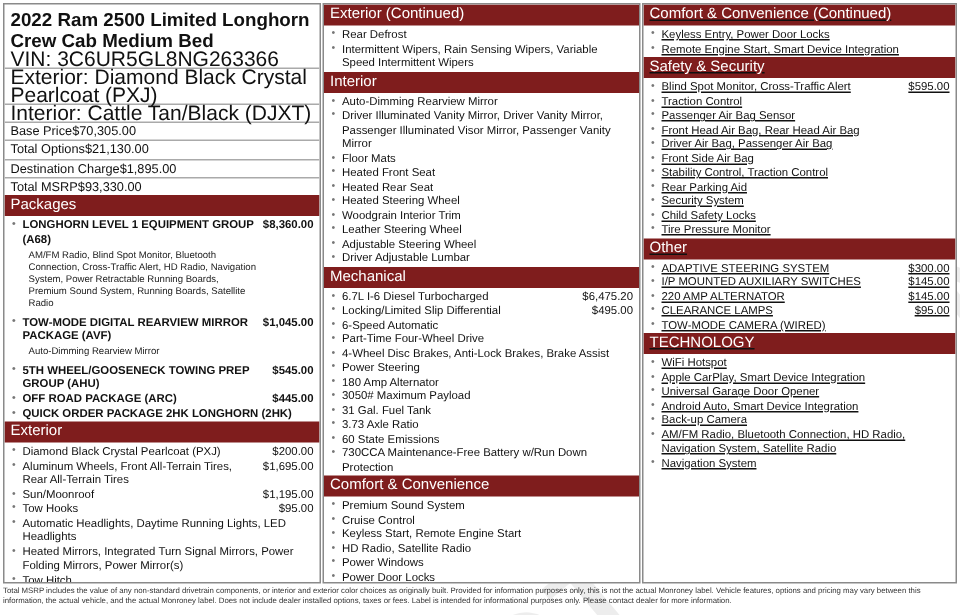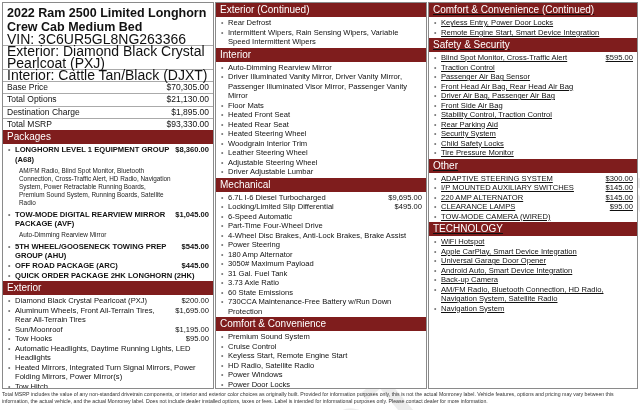--- a/index.html
+++ b/index.html
@@ -6,21 +6,21 @@
     html, body { width: 640px; height: 410px; background: #ffffff; overflow: hidden; }
     body { font-family: "Liberation Sans", sans-serif; color: #111; position: relative; }
     .col { position: absolute; top: 2px; border: 1px solid #8a8a8a; background: #fff; overflow: hidden; }
     #col1 { left: 2px; width: 212px; height: 387px; }
     #col2 { left: 215px; width: 212px; height: 387px; }
     #col3 { left: 428px; width: 210px; height: 387px; text-decoration: underline; }
     .hdr { background: #7f1d1d; color: #fff; font-size: 10px; line-height: 13px; padding: 0 4px; height: 14px; white-space: nowrap; }
     .title { font-weight: bold; font-size: 12.5px; line-height: 14px; padding: 3px 4px 0 4px; }
     .meta { font-size: 14px; line-height: 11.3px; padding: 0 4px; border-bottom: 1px solid #aaa; }
     .meta:last-of-type { }
-    .price-row { display: flex; justify-content: space-between; font-size: 8.5px; line-height: 11.3px; padding: 0 4px; border-bottom: 1px solid #aaa; gap: 48px; }
+    .price-row { display: flex; font-size: 8.5px; line-height: 11.3px; padding: 0 4px; border-bottom: 1px solid #aaa; }
     .price-row.total { font-weight: normal; border-bottom: none; }
     ul.items { list-style: none; padding: 1px 4px 1px 4px; }
     ul.items li { display: flex; justify-content: space-between; font-size: 7.6px; line-height: 9.5px; padding-left: 8px; position: relative; }
     ul.items li::before { content: "•"; position: absolute; left: 1px; top: 0; color: #777; font-size: 7px; }
     ul.items li .lbl { flex: 1; padding-right: 6px; }
     ul.items li .amt { white-space: nowrap; }
     ul.items.pkg li { font-weight: bold; line-height: 9.6px; }
     .pkg-desc { font-size: 6.4px; line-height: 8px; padding: 1px 40px 2px 16px; font-weight: normal; color: #222; }
     .footer { position: absolute; left: 2px; top: 391px; width: 636px; font-size: 5.2px; line-height: 7px; color: #333; }
     .watermark { position: absolute; left: 175px; top: 170px; font-size: 80px; font-weight: bold; color: rgba(0,0,0,0.07); transform: rotate(-40deg); white-space: nowrap; pointer-events: none; letter-spacing: 4px; line-height: 78px; text-align: center; }
@@ -174,21 +174,21 @@
     <li>
         <span class="lbl">Driver Adjustable Lumbar</span>
         <span class="amt"></span>
       </li>
   </ul>
 
   <div class="hdr">Mechanical</div>
   <ul class="items">
     <li>
         <span class="lbl">6.7L I-6 Diesel Turbocharged</span>
-        <span class="amt">$9,695.00</span>
+        <span class="amt">$6,475.20</span>
       </li>
     <li>
         <span class="lbl">Locking/Limited Slip Differential</span>
         <span class="amt">$495.00</span>
       </li>
     <li>
         <span class="lbl">6-Speed Automatic</span>
         <span class="amt"></span>
       </li>
     <li>

